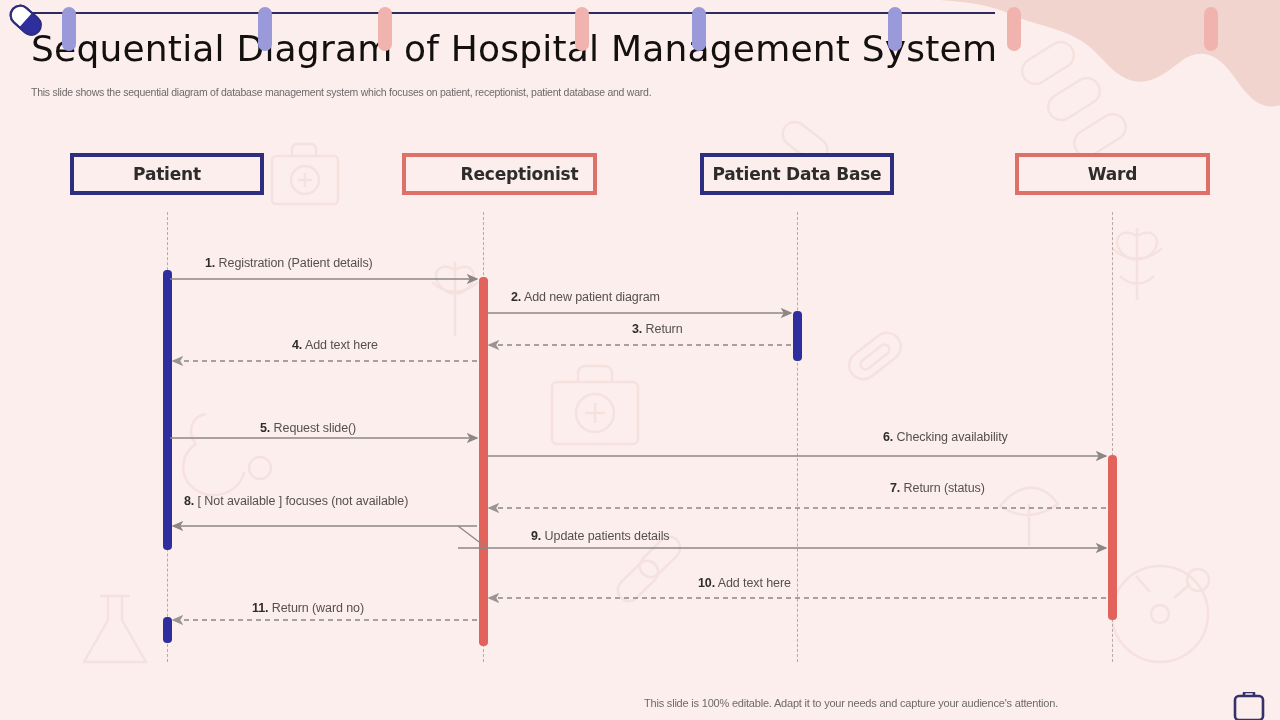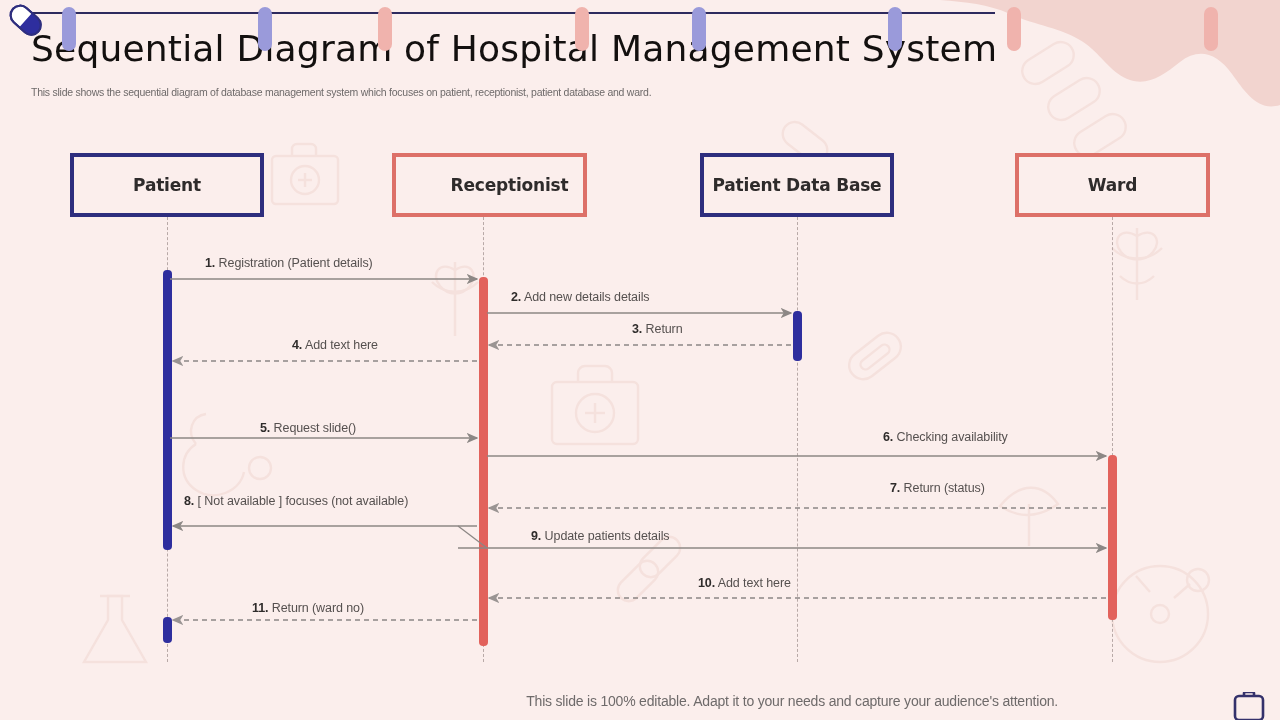--- a/index.html
+++ b/index.html
@@ -66,21 +66,21 @@
 
   
   #diagram {
     position: absolute; inset: 0;
     z-index: 6;
   }
 
   
   .actor {
     position: absolute;
-    height: 64px;
+    height: 42px;
     display: flex;
     align-items: center;
     justify-content: center;
     background: #fbeeec;
     z-index: 8;
   }
   .actor .label {
     font-family: "DejaVu Sans", sans-serif;
     font-size: 17px;
     font-weight: 700;
@@ -130,21 +130,21 @@
   }
   .msg-label .num {
     font-weight: 700;
     color: #2f2c2b;
   }
 
   
   .footer-note {
     position: absolute;
     right: 222px; bottom: 11px;
-    font-size: 14px;
+    font-size: 11px;
     color: #6e6a6a;
     letter-spacing: -0.2px;
     white-space: nowrap;
     z-index: 10;
   }
   .bag-icon {
     position: absolute;
     right: 14px; bottom: -4px;
     width: 34px; height: 32px;
     z-index: 10;
@@ -263,21 +263,21 @@
     <div class="tab coral" style="left:378px;"></div>
     <div class="tab coral" style="left:575px;"></div>
     <div class="tab navy" style="left:692px;"></div>
     <div class="tab navy" style="left:888px;"></div>
     <div class="tab coral" style="left:1007px;"></div>
     <div class="tab coral" style="left:1204px;"></div>
 
     <div class="actor navy" style="left:70px; top:153px; width:194px;">
       <span class="label">Patient</span>
     </div>
-    <div class="actor coral" style="left:392px; top:153px; width:195px;padding-left:40px;">
+    <div class="actor coral" style="left:402px; top:153px; width:195px;padding-left:40px;">
       <span class="label">Receptionist</span>
     </div>
     <div class="actor navy" style="left:700px; top:153px; width:194px;text-align:center;">
       <span class="label">Patient Data Base</span>
     </div>
     <div class="actor coral" style="left:1015px; top:153px; width:195px;">
       <span class="label">Ward</span>
     </div>
 
     <div class="act navy" style="left:163px;  top:270px; height:280px;"></div>
@@ -322,21 +322,21 @@
         <line x1="477" y1="620" x2="173" y2="620" stroke-dasharray="5,4" marker-end="url(#ahl)"></line>
       </g>
     </svg>
 
     <div class="msg-label" style="left:205px; top:256px;">
       <span class="num">1.</span>
       <span>Registration    (Patient details)</span>
     </div>
     <div class="msg-label" style="left:511px; top:290px;">
       <span class="num">2.</span>
-      <span>Add new details details</span>
+      <span>Add new patient diagram</span>
     </div>
     <div class="msg-label" style="left:632px; top:322px;">
       <span class="num">3.</span>
       <span>Return</span>
     </div>
     <div class="msg-label" style="left:268px; top:338px;margin-left:24px;">
       <span class="num">4.</span>
       <span>Add text here</span>
     </div>
     <div class="msg-label" style="left:260px; top:421px;">

